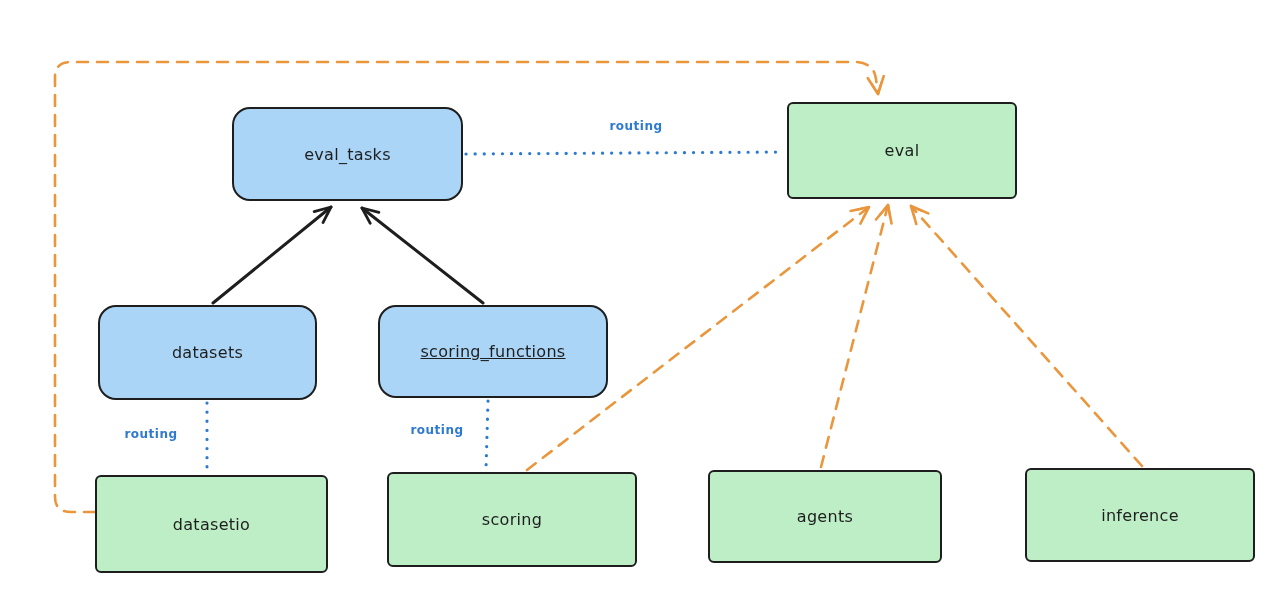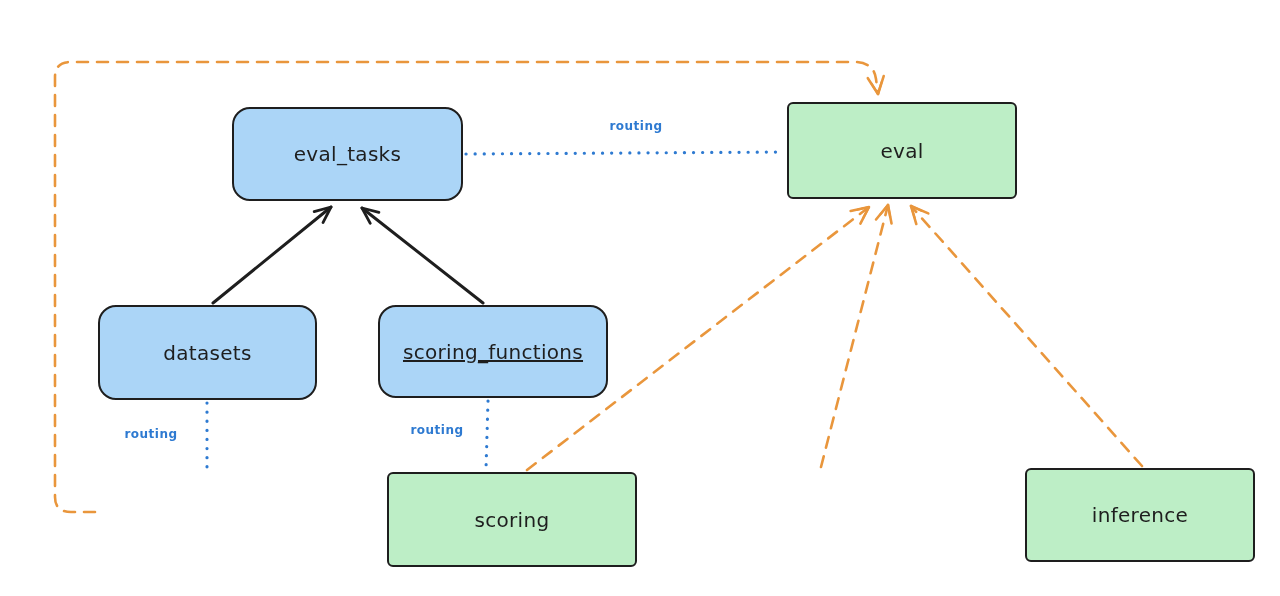--- a/index.html
+++ b/index.html
@@ -18,21 +18,21 @@
     pointer-events: none;
   }
   .node {
     position: absolute;
     box-sizing: border-box;
     border: 2.5px solid #1e1e1e;
     border-radius: 18px;
     display: flex;
     align-items: center;
     justify-content: center;
-    font-size: 20px;
+    font-size: 16px;
     color: #1e1e1e;
     letter-spacing: 0.3px;
   }
   .node.api   { background: #abd5f7; }   
   .node.prov  { background: #bdeec6; border-radius: 6px; }   
   .edge-label {
     position: absolute;
     width: 140px;
     text-align: center;
     font-size: 12px;
@@ -80,25 +80,31 @@
   </div>
 
   <div class="node api" style="left:98px; top:305px; width:219px; height:95px;align-items:center;">
     <span>datasets</span>
   </div>
 
   <div class="node api" style="left:378px; top:305px; width:230px; height:93px;text-decoration:underline;">
     <span>scoring_functions</span>
   </div>
 
+  <div class="node prov" style="left:95px; top:475px; width:233px; height:98px;">
+    <span>datasetio</span>
+  </div>
 
   <div class="node prov" style="left:387px; top:472px; width:250px; height:95px;">
     <span>scoring</span>
   </div>
 
+  <div class="node prov" style="left:708px; top:470px; width:234px; height:93px;">
+    <span>agents</span>
+  </div>
 
   <div class="node prov" style="left:1025px; top:468px; width:230px; height:94px;">
     <span>inference</span>
   </div>
 
   <span class="edge-label" style="left:566px; top:119px;">routing</span>
   <span class="edge-label" style="left:81px; top:427px;">routing</span>
   <span class="edge-label" style="left:367px; top:423px;">routing</span>
 
 </div>

